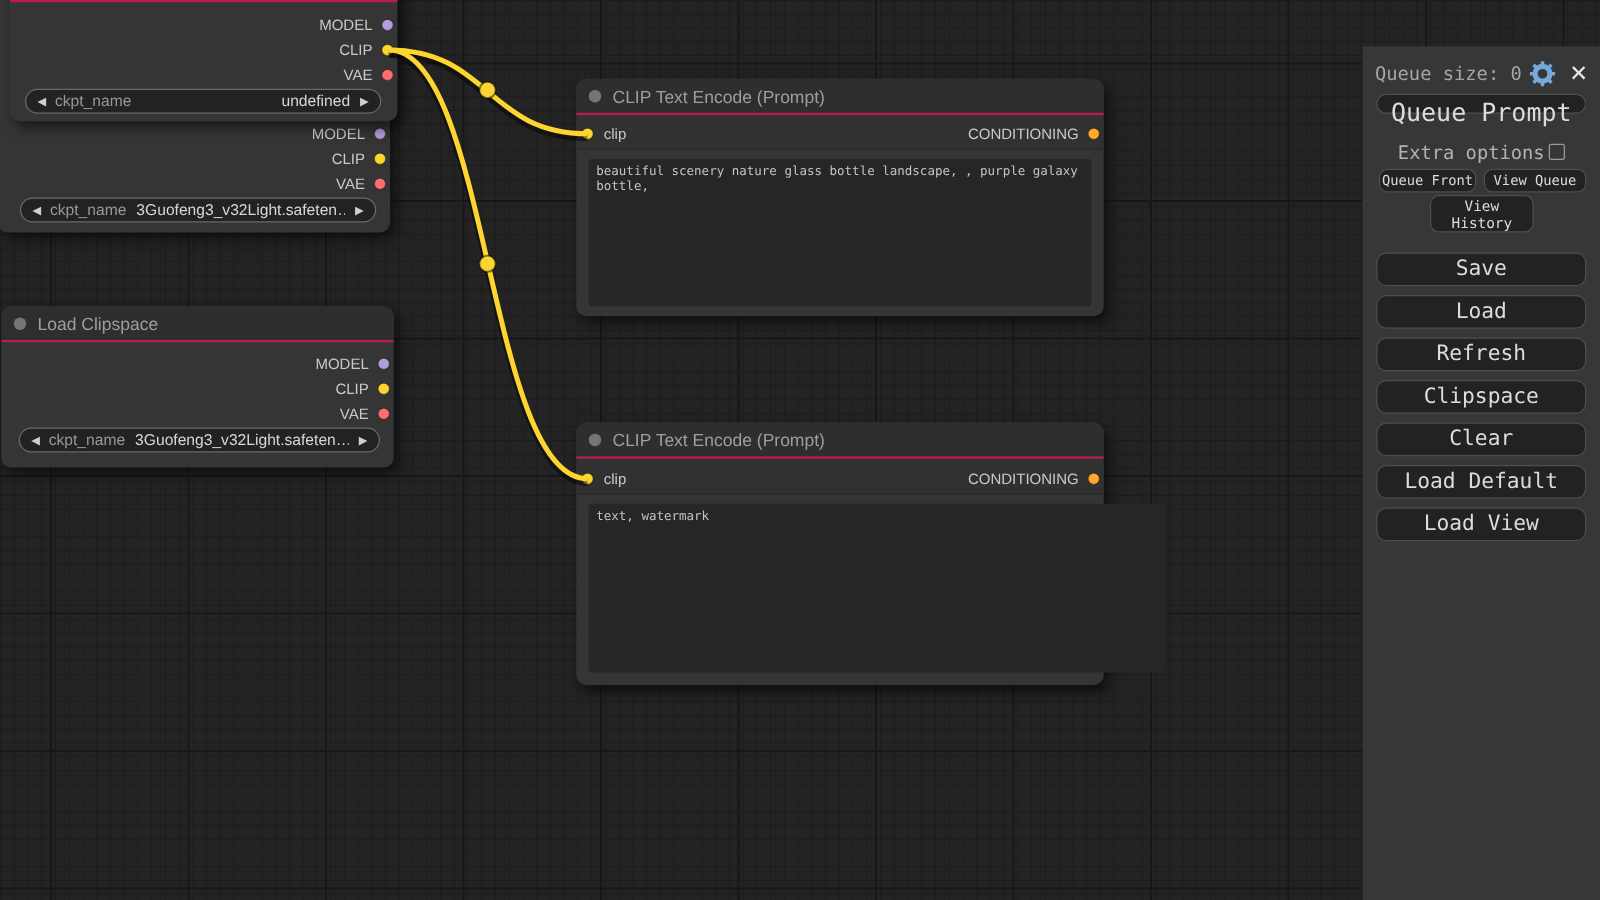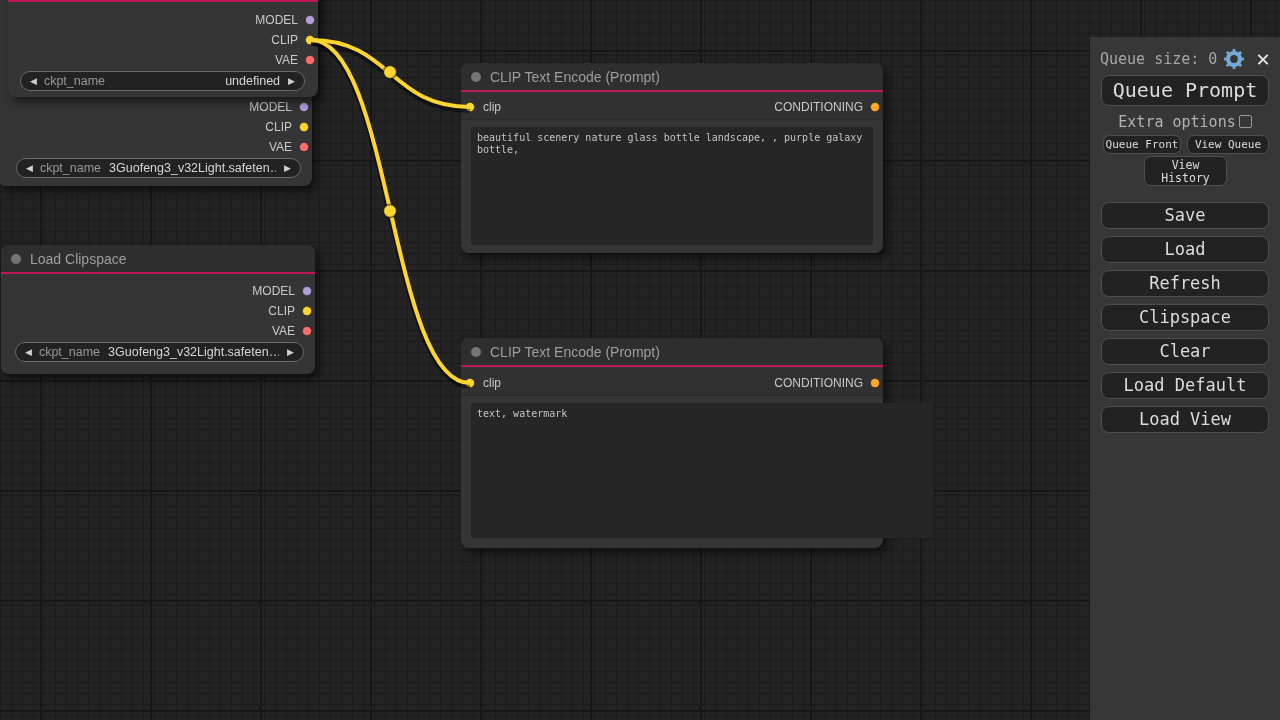--- a/index.html
+++ b/index.html
@@ -57,21 +57,21 @@
     z-index:30; font-family:"DejaVu Sans Mono", monospace; color:#b5b5b5;margin-top:37px;
   }
   .qsz-row { position:absolute; top:10px; left:10px; right:6px; height:24px; display:flex; align-items:center; }
   .qsz-label { font-size:15px; color:#a6a6a6; white-space:nowrap; }
   .gear { margin-left:6px; cursor:pointer; flex:none; }
   .close-x { margin-left:10px; font-size:18px; color:#e8e8e8; cursor:pointer; font-family:"DejaVu Sans", sans-serif; }
   .btn {
     position:absolute; background:#222; border:1px solid #4e4e4e; border-radius:8px;
     color:#dcdcdc; text-align:center; cursor:pointer; font-family:"DejaVu Sans Mono", monospace;
   }
-  #queue-prompt { top:38px; left:11px; width:168px; height:31px; font-size:20px; line-height:29px; }
+  #queue-prompt { top:38px; left:11px; width:168px; height:16px; font-size:20px; line-height:29px; }
   .extra-row { position:absolute; top:76px; left:0; width:190px; text-align:center; font-size:15px; color:#b3b3b3; }
   .chk { display:inline-block; width:13px; height:13px; border:1.5px solid #9a9a9a; border-radius:2px;
          vertical-align:-1px; margin-left:3px; background:transparent; cursor:pointer; }
   .sm-btn { height:19px; font-size:11px; line-height:17px; border-radius:7px; }
   #btn-queue-front { top:98px; left:13px; width:78px; }
   #btn-view-queue { top:98px; left:97px; width:82px; }
   #btn-view-history { top:119px; left:54px; width:83px; height:30px; font-size:11.5px; line-height:13px; padding-top:2px; border-radius:7px; }
   .big-btn { left:11px; width:168px; height:27px; font-size:17px; line-height:25px; }
 </style>
 </head>

